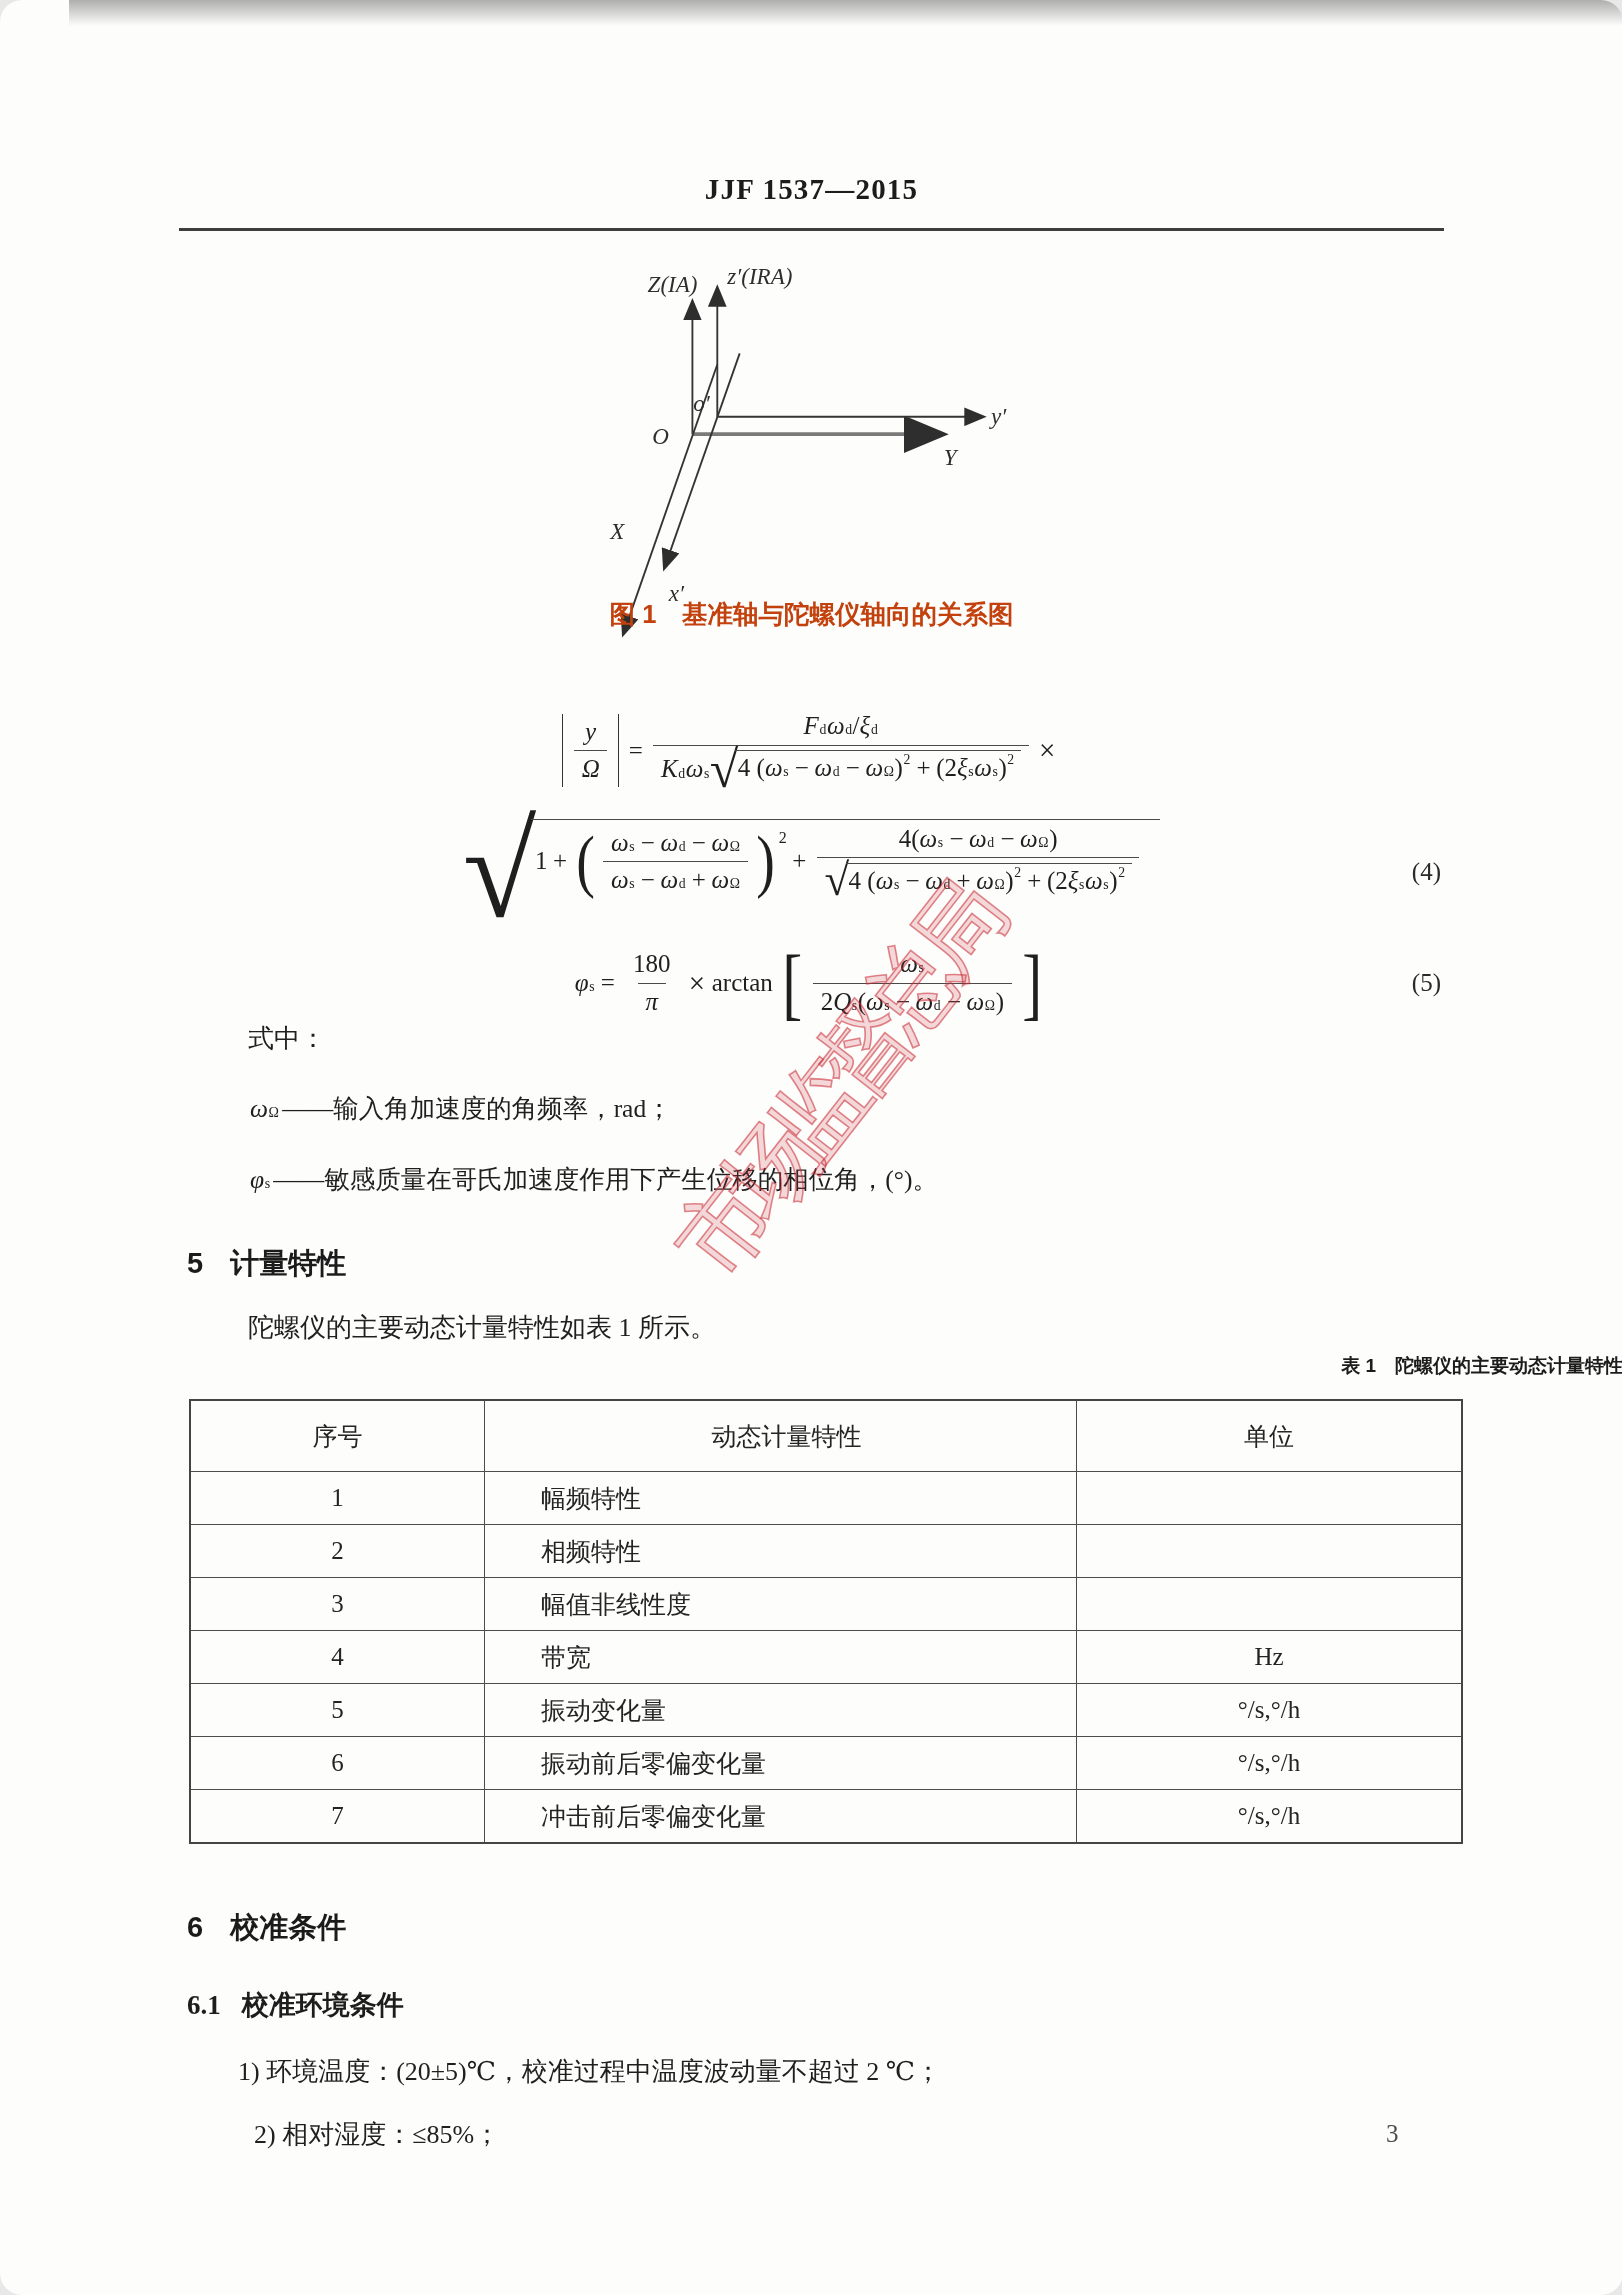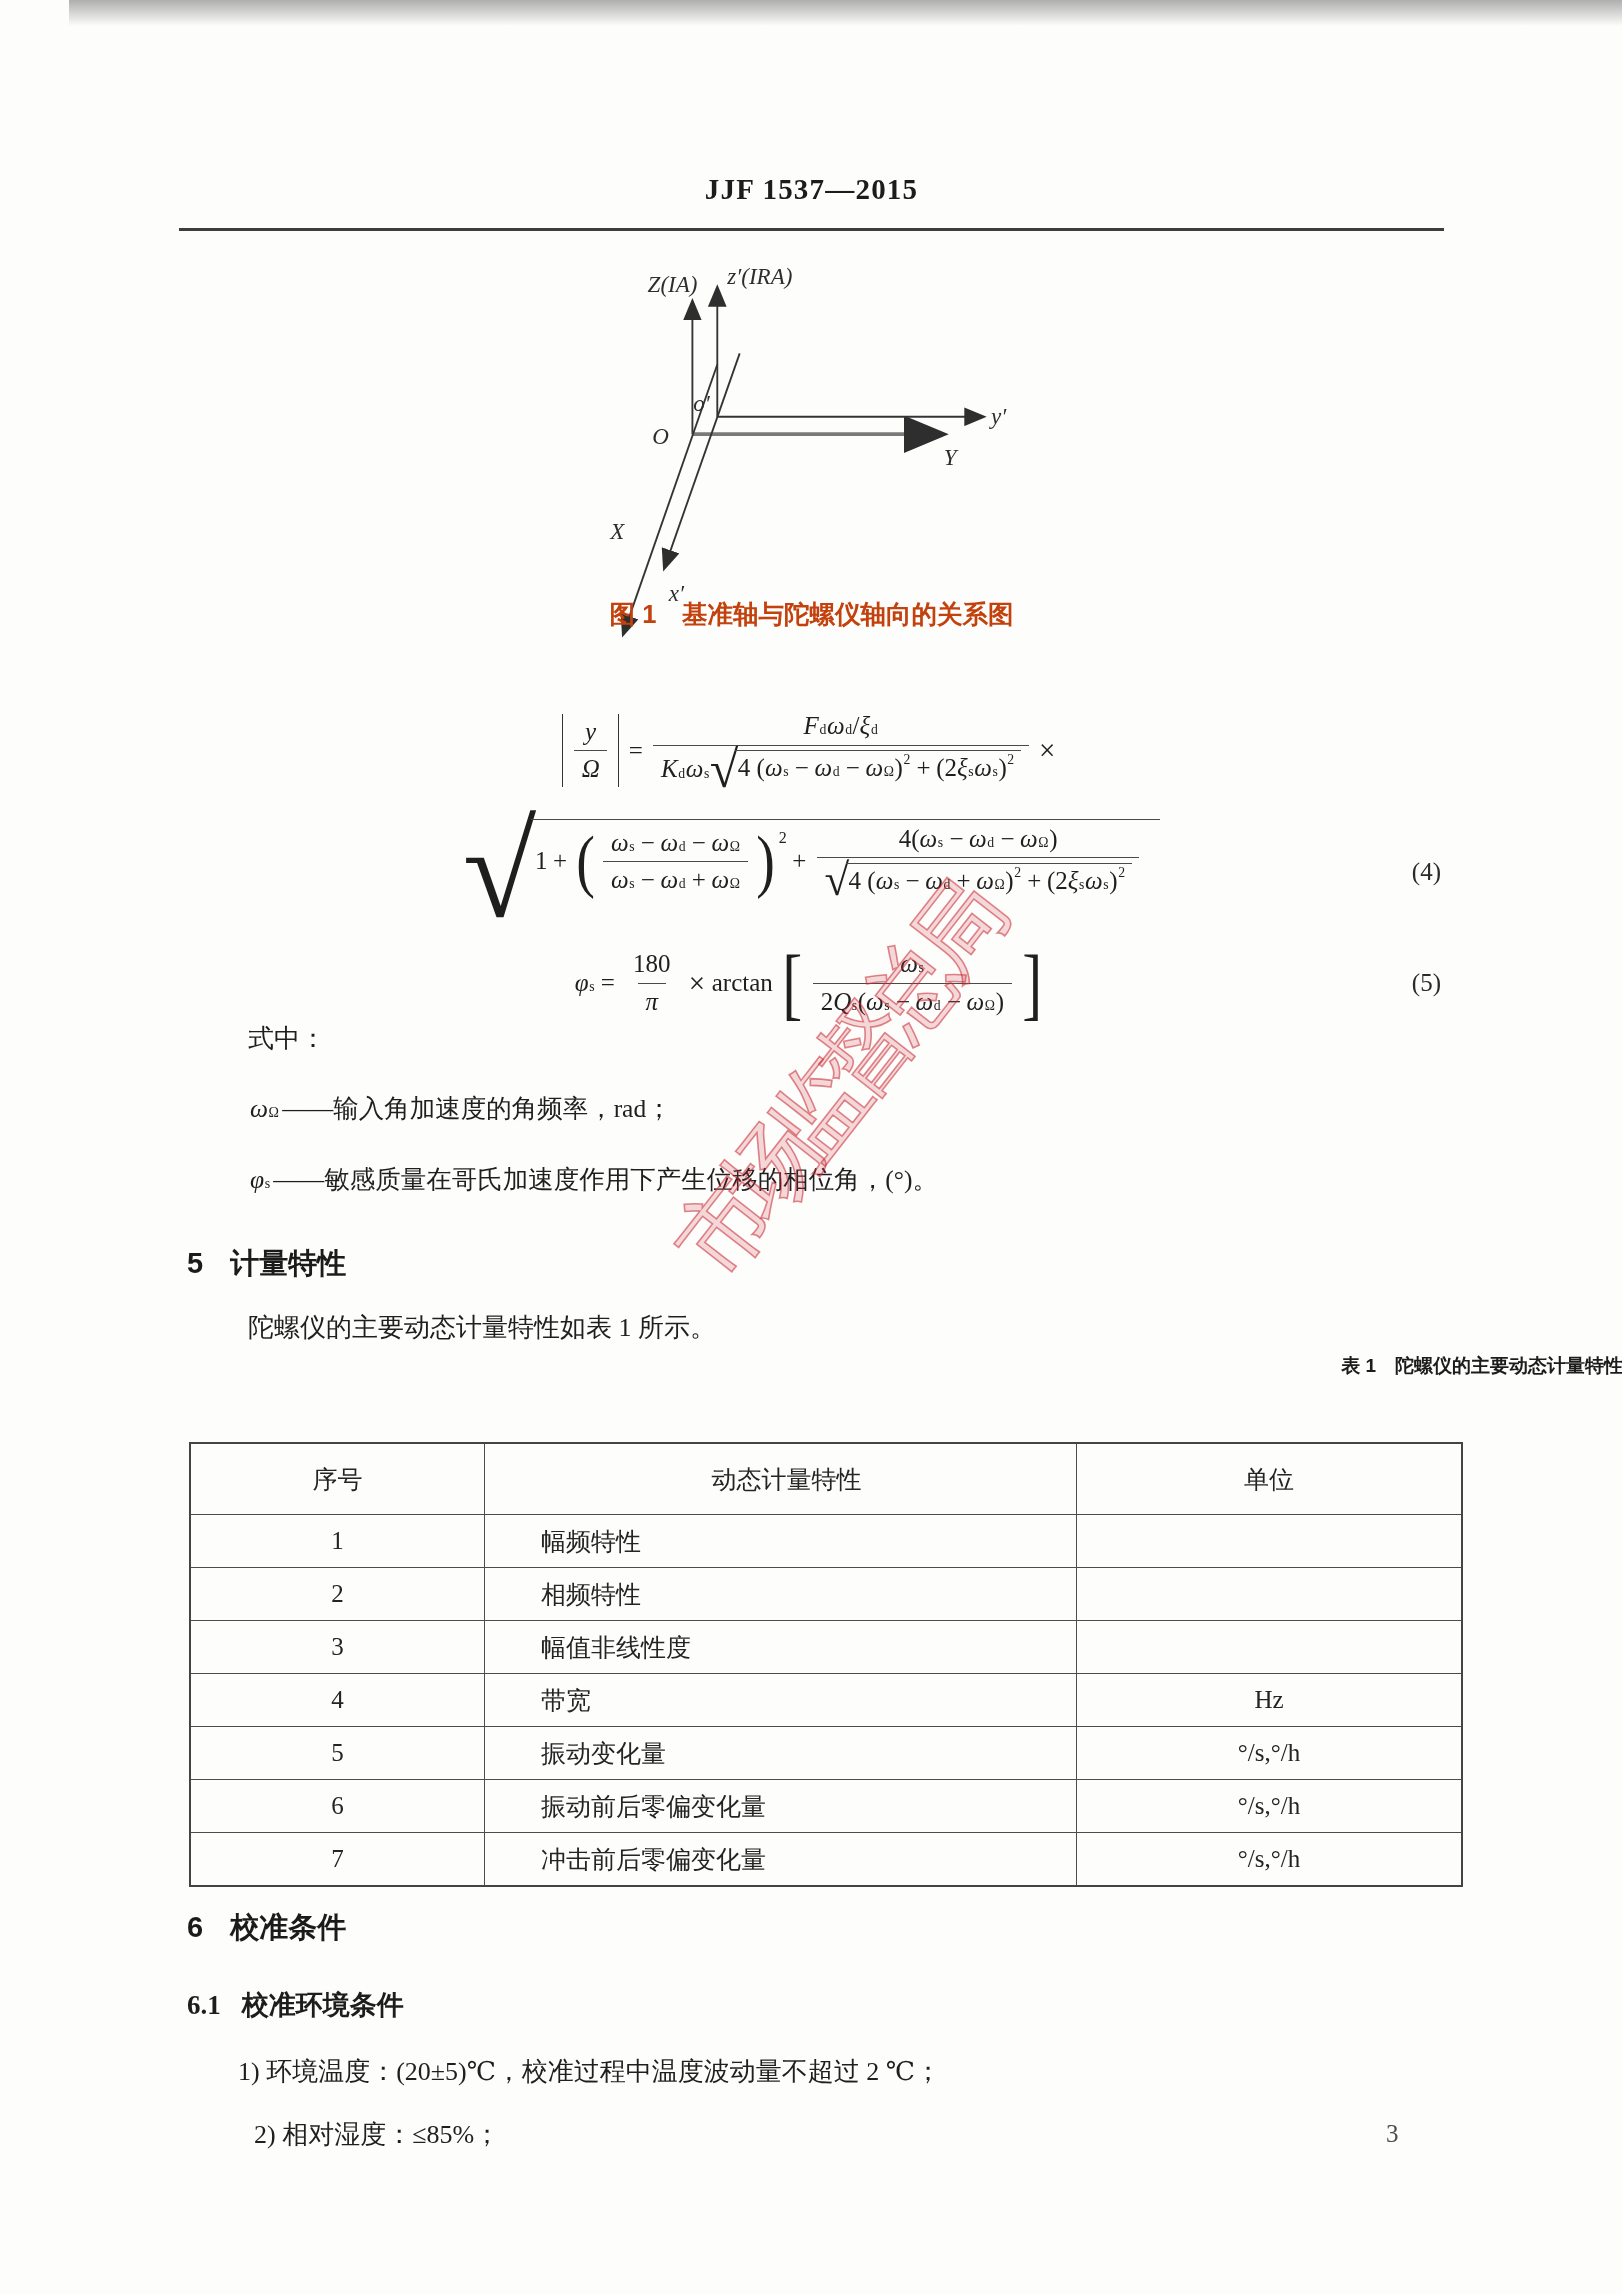--- a/index.html
+++ b/index.html
@@ -1,18 +1,18 @@
 <!DOCTYPE html>
 <html style="font-size:10px"><head>
 <meta charset="utf-8">
 <style>
   html,body{margin:0;padding:0;}
   body{background:#e8e8e8;}
   .page{position:relative;width:1623px;height:2295px;background:#fdfdfc;overflow:hidden;
-        font-family:"Liberation Serif","DejaVu Serif",serif;color:#222;}
+        font-family:"Liberation Serif","DejaVu Serif",serif;color:#222;border-radius:22px;}
   .scan-shade{position:absolute;top:0;left:69px;right:0;height:26px;
         background:linear-gradient(180deg,rgba(110,110,110,0.55),rgba(255,255,255,0));}
   .doc-code{position:absolute;top:173px;left:0;width:1623px;text-align:center;
         font-size:29px;font-weight:bold;letter-spacing:1.2px;color:#1c1c1c;}
   .header-rule{position:absolute;top:228px;left:179px;width:1265px;height:2.5px;background:#3d3d3d;}
 
   
   .fig{position:absolute;top:260px;left:585px;}
   .fig text{font-size:37px;font-style:italic;fill:#2e2e2e;font-family:"Liberation Serif","DejaVu Serif",serif;}
   .fig-caption{position:absolute;top:597px;left:0;width:1623px;text-align:center;
@@ -51,21 +51,21 @@
 
   .hd{position:absolute;font-size:29px;font-weight:bold;
       font-family:"Liberation Sans","DejaVu Sans",sans-serif;color:#1b1b1b;white-space:nowrap;}
   .hd .no{margin-right:27px;}
   .subhd{position:absolute;font-size:27px;font-weight:bold;color:#1d1d1d;white-space:nowrap;}
   .subhd .no{margin-right:21px;}
   .tbl-title{position:absolute;top:1353px;left:0;width:1623px;text-align:right;font-size:19px;font-weight:bold;
       font-family:"Liberation Sans","DejaVu Sans",sans-serif;color:#1c1c1c;}
 
   table.char{position:absolute;top:1399px;left:189px;width:1256px;border-collapse:collapse;table-layout:fixed;
-      font-size:25px;color:#242424;margin-top:43px;}
+      font-size:25px;color:#242424;}
   table.char th,table.char td{border:1.9px solid #4c4c4c;font-weight:normal;text-align:center;padding:0;}
   table.char th{height:70px;}
   table.char td{height:52px;}
   table.char .c1{width:293px;}
   table.char .c2{width:579px;text-align:left;padding-left:56px;}
   table.char .c3{width:384px;}
   table.char{border:2.5px solid #444;}
 
   .pageno{position:absolute;top:2120px;left:1386px;font-size:25px;color:#4d4d4d;}
 

